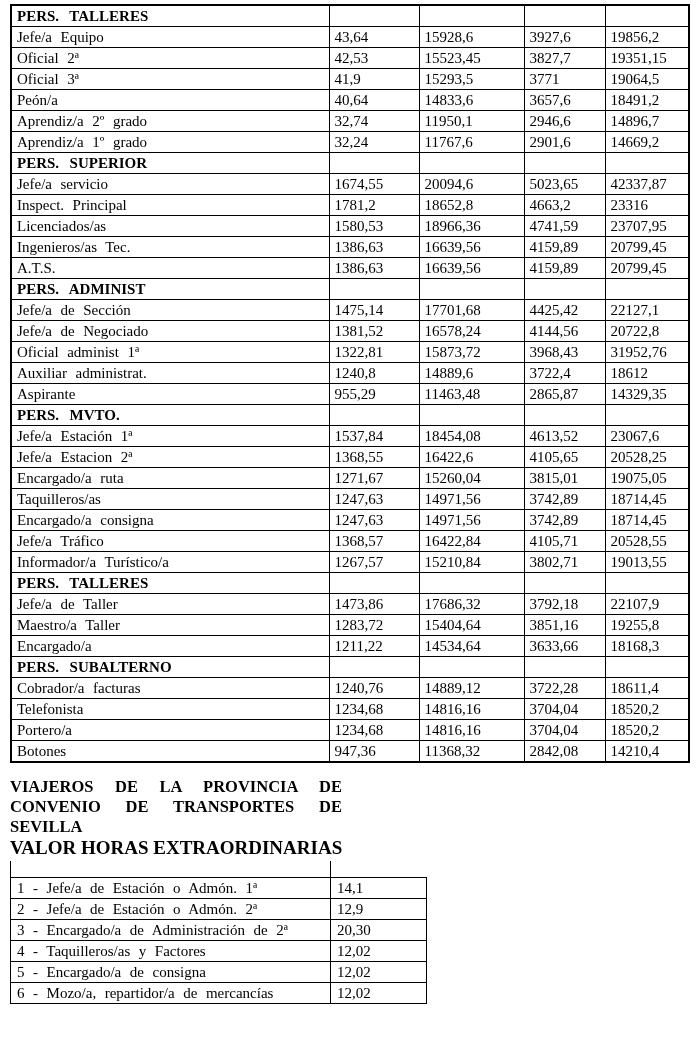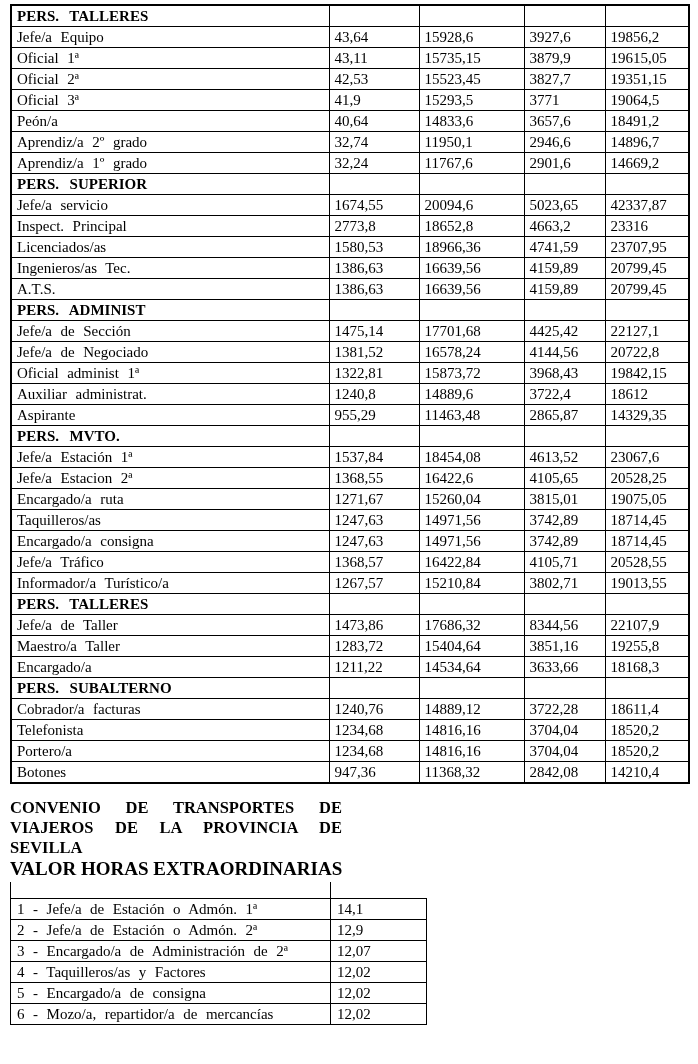--- a/index.html
+++ b/index.html
@@ -103,27 +103,20 @@
           <td class="num"></td>
         </tr>
         <tr>
           <td class="lbl">Jefe/a Equipo</td>
           <td class="num">43,64</td>
           <td class="num">15928,6</td>
           <td class="num">3927,6</td>
           <td class="num">19856,2</td>
         </tr>
         <tr>
-          <td class="lbl">Oficial 1ª</td>
-          <td class="num">43,11</td>
-          <td class="num">15735,15</td>
-          <td class="num">3879,9</td>
-          <td class="num">19615,05</td>
-        </tr>
-        <tr>
           <td class="lbl">Oficial 2ª</td>
           <td class="num">42,53</td>
           <td class="num">15523,45</td>
           <td class="num">3827,7</td>
           <td class="num">19351,15</td>
         </tr>
         <tr>
           <td class="lbl">Oficial 3ª</td>
           <td class="num">41,9</td>
           <td class="num">15293,5</td>
@@ -160,21 +153,21 @@
         </tr>
         <tr>
           <td class="lbl">Jefe/a servicio</td>
           <td class="num">1674,55</td>
           <td class="num">20094,6</td>
           <td class="num">5023,65</td>
           <td class="num">42337,87</td>
         </tr>
         <tr>
           <td class="lbl">Inspect. Principal</td>
-          <td class="num">2773,8</td>
+          <td class="num">1781,2</td>
           <td class="num">18652,8</td>
           <td class="num">4663,2</td>
           <td class="num">23316</td>
         </tr>
         <tr>
           <td class="lbl">Licenciados/as</td>
           <td class="num">1580,53</td>
           <td class="num">18966,36</td>
           <td class="num">4741,59</td>
           <td class="num">23707,95</td>
@@ -212,21 +205,21 @@
           <td class="num">1381,52</td>
           <td class="num">16578,24</td>
           <td class="num">4144,56</td>
           <td class="num">20722,8</td>
         </tr>
         <tr>
           <td class="lbl">Oficial administ 1ª</td>
           <td class="num">1322,81</td>
           <td class="num">15873,72</td>
           <td class="num">3968,43</td>
-          <td class="num">19842,15</td>
+          <td class="num">31952,76</td>
         </tr>
         <tr>
           <td class="lbl">Auxiliar administrat.</td>
           <td class="num">1240,8</td>
           <td class="num">14889,6</td>
           <td class="num">3722,4</td>
           <td class="num">18612</td>
         </tr>
         <tr>
           <td class="lbl">Aspirante</td>
@@ -295,21 +288,21 @@
           <td class="lbl sec">PERS. TALLERES</td>
           <td class="num"></td>
           <td class="num"></td>
           <td class="num"></td>
           <td class="num"></td>
         </tr>
         <tr>
           <td class="lbl">Jefe/a de Taller</td>
           <td class="num">1473,86</td>
           <td class="num">17686,32</td>
-          <td class="num">8344,56</td>
+          <td class="num">3792,18</td>
           <td class="num">22107,9</td>
         </tr>
         <tr>
           <td class="lbl">Maestro/a Taller</td>
           <td class="num">1283,72</td>
           <td class="num">15404,64</td>
           <td class="num">3851,16</td>
           <td class="num">19255,8</td>
         </tr>
         <tr>
@@ -351,22 +344,22 @@
           <td class="lbl">Botones</td>
           <td class="num">947,36</td>
           <td class="num">11368,32</td>
           <td class="num">2842,08</td>
           <td class="num">14210,4</td>
         </tr>
       </tbody>
   </table>
 
   <div class="heading-block">
+    <div class="jline">VIAJEROS DE LA PROVINCIA DE</div>
     <div class="jline">CONVENIO DE TRANSPORTES DE</div>
-    <div class="jline">VIAJEROS DE LA PROVINCIA DE</div>
     <div class="jline-last">SEVILLA</div>
   </div>
   <div class="valor-line">VALOR HORAS EXTRAORDINARIAS</div>
 
   <table class="hours-table">
     <colgroup>
       <col style="width:320px">
       <col style="width:96px">
     </colgroup>
     <tbody id="hours-tbody">
@@ -377,21 +370,21 @@
     <tr>
           <td class="hlbl">1 - Jefe/a de Estación o Admón. 1ª</td>
           <td>14,1</td>
         </tr>
         <tr>
           <td class="hlbl">2 - Jefe/a de Estación o Admón. 2ª</td>
           <td>12,9</td>
         </tr>
         <tr>
           <td class="hlbl">3 - Encargado/a de Administración de 2ª</td>
-          <td>12,07</td>
+          <td>20,30</td>
         </tr>
         <tr>
           <td class="hlbl">4 - Taquilleros/as y Factores</td>
           <td>12,02</td>
         </tr>
         <tr>
           <td class="hlbl">5 - Encargado/a de consigna</td>
           <td>12,02</td>
         </tr>
         <tr>

